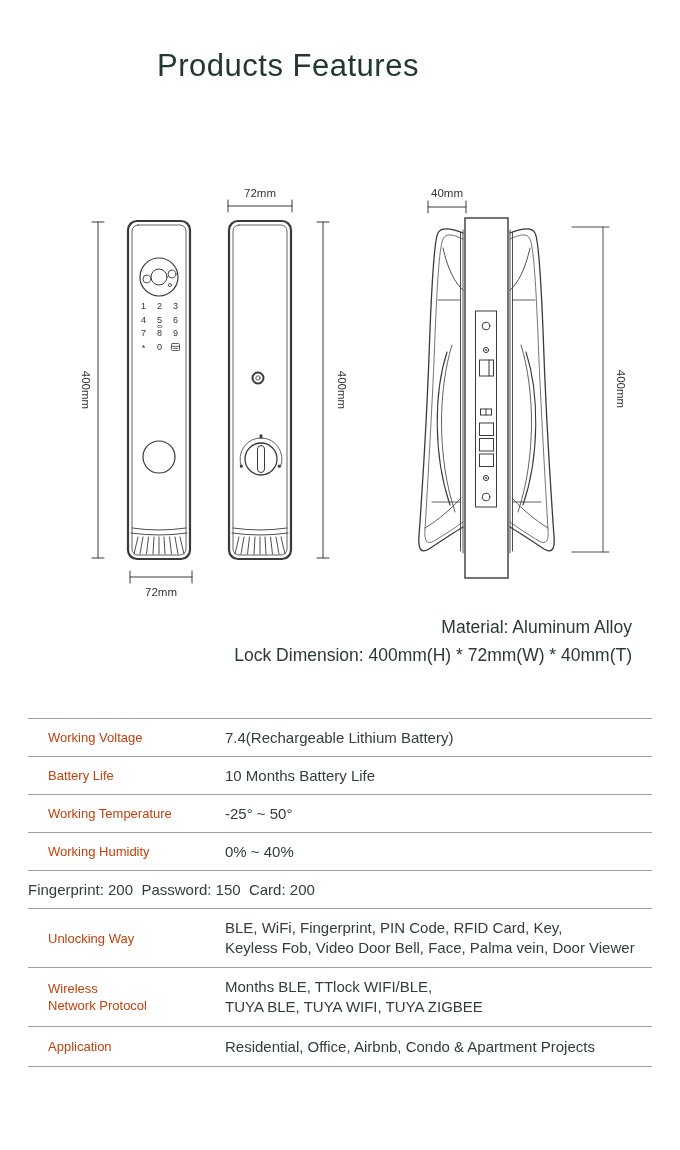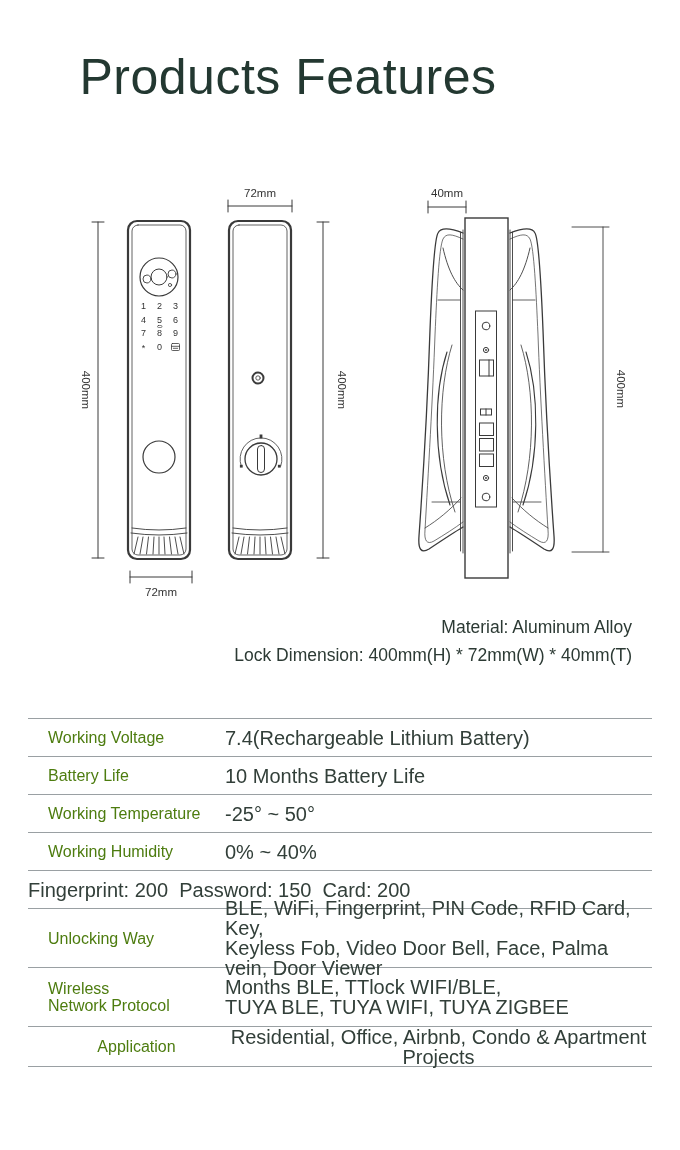--- a/index.html
+++ b/index.html
@@ -1,40 +1,40 @@
 <!DOCTYPE html>
 <html><head>
 <meta charset="utf-8">
 <style>
   html,body{margin:0;padding:0;background:#ffffff;}
   body{width:680px;height:1150px;position:relative;overflow:hidden;
        font-family:"Liberation Sans", sans-serif;}
   .page{position:absolute;inset:0;background:#fff;}
 
   .title{position:absolute;top:48px;left:0;width:576px;margin:0;
-         text-align:center;font-size:50px;font-weight:400;letter-spacing:0.5px;
+         text-align:center;font-size:31px;font-weight:400;letter-spacing:0.5px;
          color:#233831;}
 
   .drawing{position:absolute;top:170px;left:0;}
   .drawing text{font-family:"Liberation Sans", sans-serif;fill:#333;}
   .dim-label{font-size:11.5px;}
   .key-label{font-size:9px;}
 
   .material{position:absolute;top:613px;left:0;width:632px;text-align:right;
             font-size:17.5px;line-height:28px;color:#2c3a34;}
 
   .specs{position:absolute;top:718px;left:28px;width:624px;}
   .spec-row{display:flex;align-items:center;border-top:1px solid #9aa0a3;}
   .spec-row.h37{height:37px;}
   .spec-row.h58{height:58px;}
   .spec-row.h39{height:39px;}
-  .spec-row:last-child{border-bottom:1px solid #9aa0a3;text-align:center;}
+  .spec-row:last-child{border-bottom:1px solid #9aa0a3;}
   .spec-label{flex:0 0 197px;box-sizing:border-box;padding-left:20px;
-              font-size:16px;line-height:17px;color:#4d7c0f;white-space:pre-wrap;}
-  .spec-value{flex:1;font-size:20px;line-height:20px;color:#323f39;white-space:pre-wrap;}
+              font-size:13px;line-height:17px;color:#c2410c;white-space:pre-wrap;}
+  .spec-value{flex:1;font-size:15px;line-height:20px;color:#323f39;white-space:pre-wrap;}
 </style>
 </head>
 <body>
 
 <div class="page">
 
   <h1 class="title">Products Features</h1>
 
   <svg class="drawing" width="680" height="440" viewBox="0 170 680 440" fill="none" stroke="#3a3a3a" stroke-linecap="round">
 

